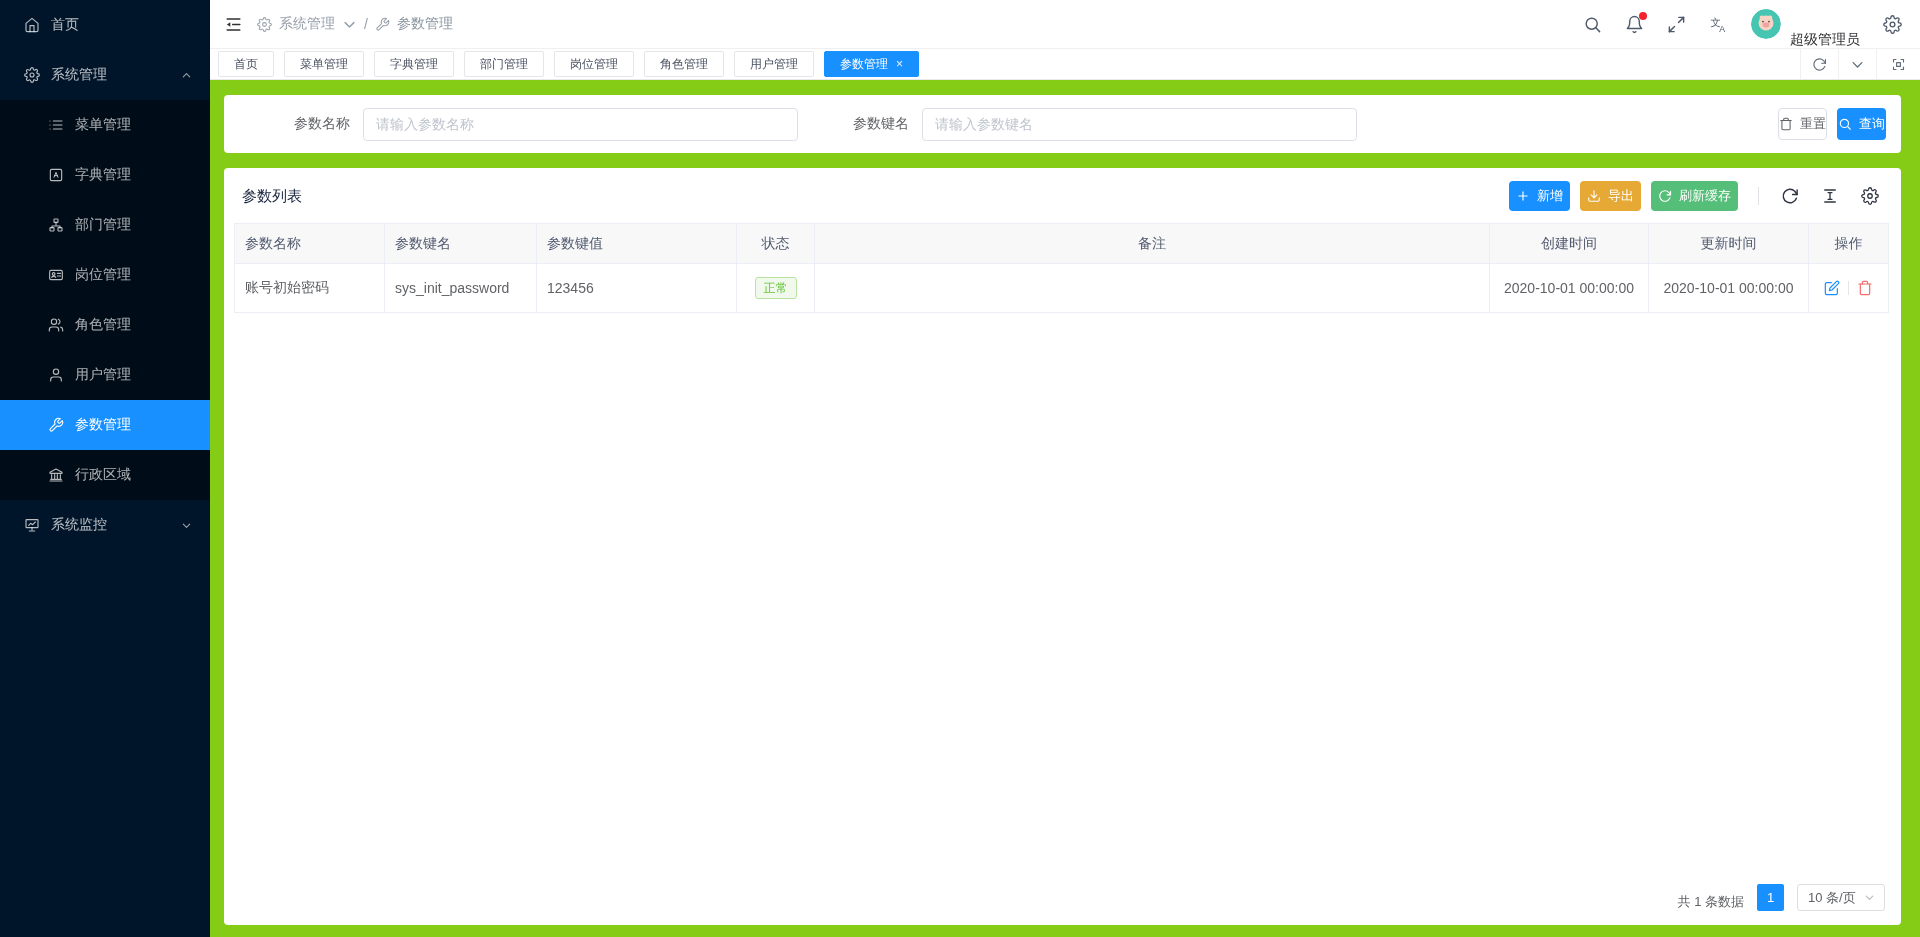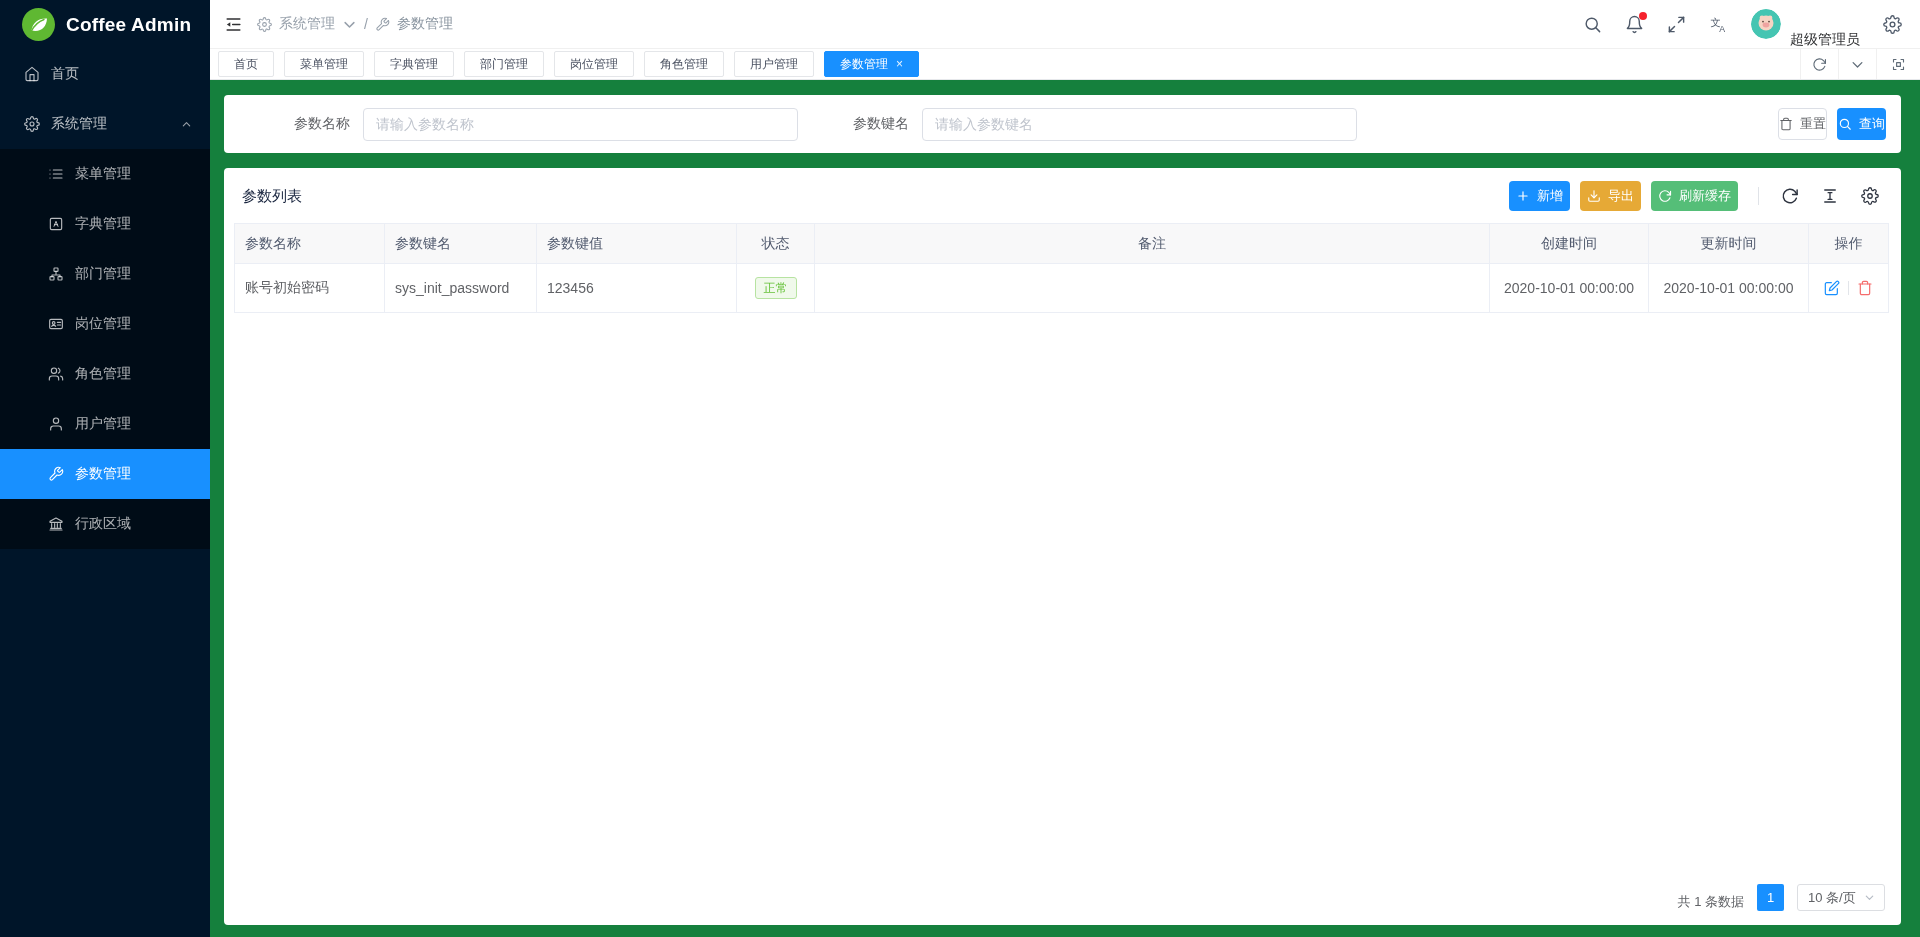--- a/index.html
+++ b/index.html
@@ -55,21 +55,21 @@
   .tab.active { background:#1890ff; border-color:#1890ff; color:#ffffff; }
   .tab-close { margin-left:8px; font-size:12px; line-height:1; opacity:.9; cursor:pointer; }
   .tab-close::before { content:"\00d7"; }
   .tabs-controls { display:flex; align-items:stretch; height:100%; flex:none; }
   .tab-ctrl { width:38px; display:flex; align-items:center; justify-content:center;
     border-left:1px solid #f0f0f0; color:#5f6b77; cursor:pointer; }
   .tab-ctrl .icon { width:15px; height:15px; }
   .tab-ctrl.last { width:44px; }
 
   
-  .content { flex:1; background:#15803d; padding:15px 19px 12px 14px; display:flex; flex-direction:column; overflow:hidden; }
+  .content { flex:1; background:#84cc16; padding:15px 19px 12px 14px; display:flex; flex-direction:column; overflow:hidden; }
   .card { background:#ffffff; border-radius:4px; }
 
   .search-card { height:58px; display:flex; align-items:center; padding:0 15px 0 20px; margin-bottom:15px; flex:none; }
   .form-label { color:#606266; font-size:14px; margin-right:13px; }
   .form-label.first { margin-left:50px; }
   .form-input { width:435px; height:33px; border:1px solid #dcdfe6; border-radius:4px; padding:0 12px;
     font-size:14px; color:#606266; outline:none; font-family:inherit; }
   .form-input::placeholder { color:#bfc4cd; }
   .gap55 { width:55px; flex:none; }
   .form-actions { margin-left:auto; display:flex; gap:10px; }
@@ -238,30 +238,20 @@
     <g id="i-edit">
         <path d="M11 4H4a2 2 0 0 0-2 2v14a2 2 0 0 0 2 2h14a2 2 0 0 0 2-2v-7"></path>
         <path d="M18.5 2.5a2.12 2.12 0 0 1 3 3L12 15l-4 1 1-4 9.5-9.5z"></path>
       </g>
   </defs>
 </svg>
 
 <div class="app">
 
   <aside class="sidebar">
-    <div class="logo">
-      <span class="logo-badge">
-        <svg viewBox="0 0 33 33">
-            <circle cx="16.5" cy="16.5" r="16.5" fill="#5fb832"></circle>
-            <path d="M9.5 22.5c9.5 2 15-3.5 15.5-12-8.5-.5-14.5 4-15.5 12z" fill="#ffffff"></path>
-            <path d="M9.5 23c3-6 7-9.5 12.5-11.5" stroke="#5fb832" stroke-width="1.4" fill="none" stroke-linecap="round"></path>
-          </svg>
-      </span>
-      <span class="logo-text">Coffee Admin</span>
-    </div>
     <nav class="menu">
       <div class="menu-item">
         <span class="icon">
             <svg viewBox="0 0 24 24" fill="none" stroke="currentColor" stroke-width="1.7" stroke-linecap="round" stroke-linejoin="round">
               <use href="#i-home"></use>
             </svg>
           </span>
         <span>首页</span>
       </div>
       <div class="menu-item">
@@ -335,20 +325,33 @@
           <span>参数管理</span>
         </div>
         <div class="menu-item">
           <span class="icon">
               <svg viewBox="0 0 24 24" fill="none" stroke="currentColor" stroke-width="1.7" stroke-linecap="round" stroke-linejoin="round">
                 <use href="#i-bank"></use>
               </svg>
             </span>
           <span>行政区域</span>
         </div>
+      </div>
+      <div class="menu-item">
+        <span class="icon">
+            <svg viewBox="0 0 24 24" fill="none" stroke="currentColor" stroke-width="1.7" stroke-linecap="round" stroke-linejoin="round">
+              <use href="#i-monitor"></use>
+            </svg>
+          </span>
+        <span>系统监控</span>
+        <span class="icon caret">
+            <svg viewBox="0 0 24 24" fill="none" stroke="currentColor" stroke-width="2.4" stroke-linecap="round" stroke-linejoin="round">
+              <use href="#i-chev-down"></use>
+            </svg>
+          </span>
       </div>
     </nav>
   </aside>
 
   <div class="main">
 
     <header class="navbar">
       <div class="nav-left">
         <span class="icon hamburger">
             <svg viewBox="0 0 24 24" fill="none" stroke="currentColor" stroke-width="1.9" stroke-linecap="round" stroke-linejoin="round">

